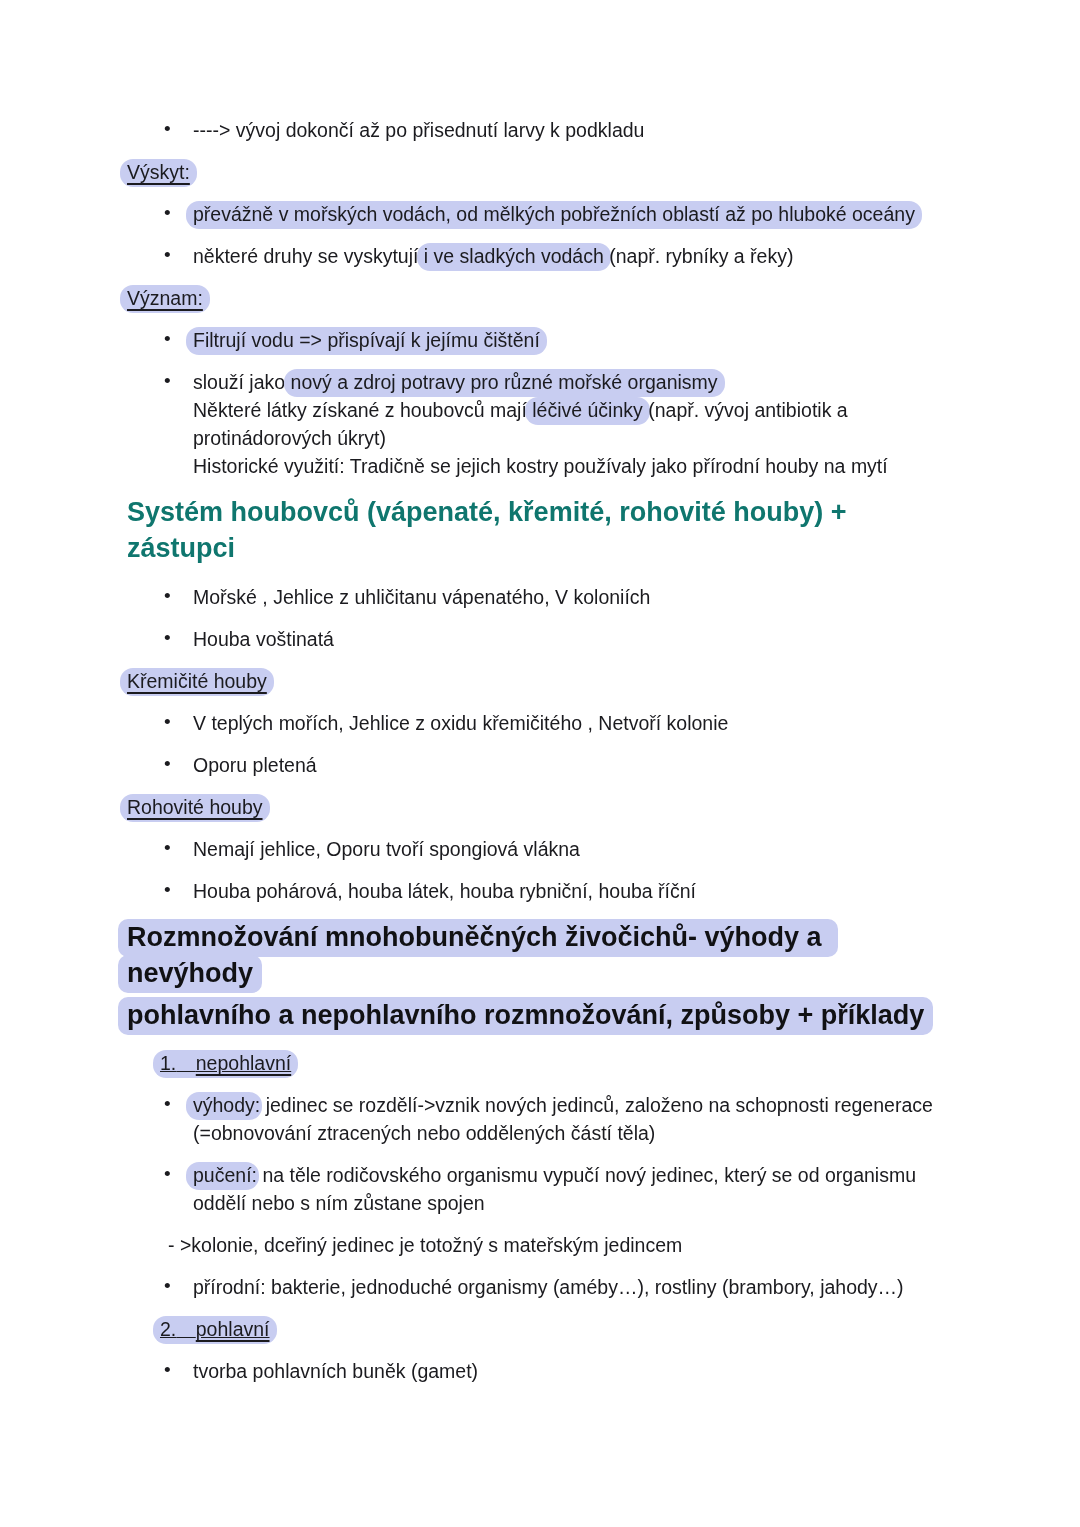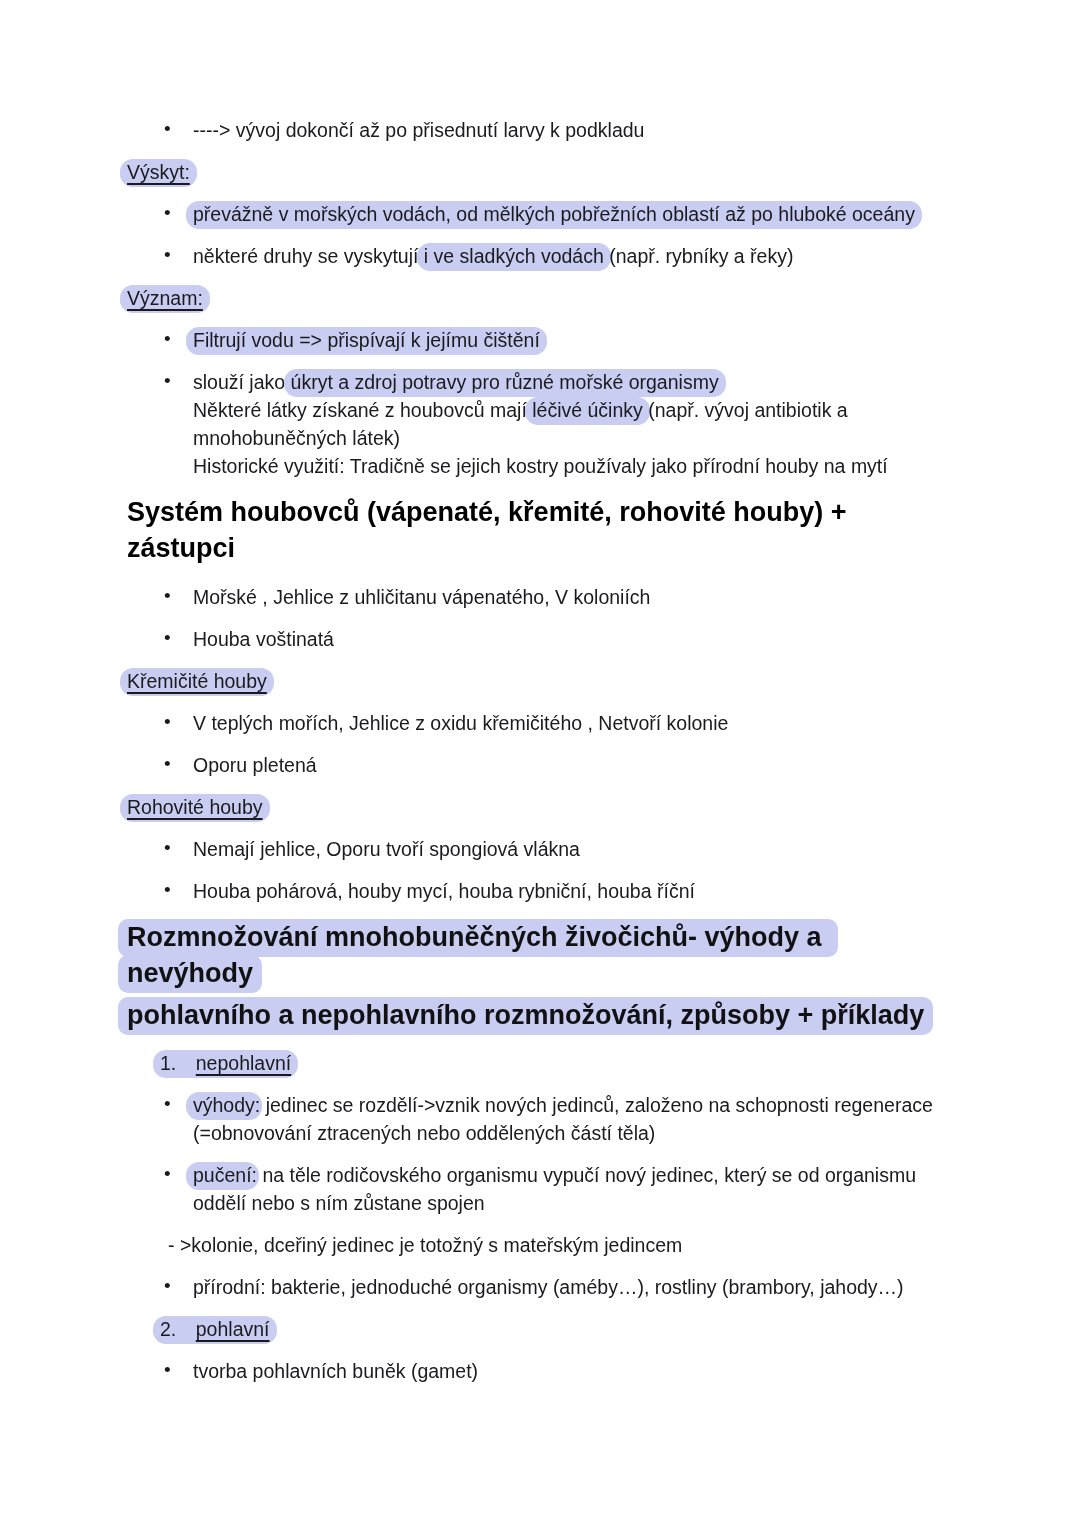--- a/index.html
+++ b/index.html
@@ -33,31 +33,31 @@
   .block.bullet .lines { padding-left: 66px; }
   .block.bullet .marker {
     position: absolute;
     left: 37px;
     top: -1px;
     font-size: 19px;
     color: #1b1b1f;
   }
 
   
-  .block.num .lines { padding-left: 33px; }
+  .block.num .lines { padding-left: 33px; text-decoration: underline; }
 
   
   .block.dash .lines { padding-left: 41px; }
 
   
   .block.h1 {
     font-size: 27px;
     line-height: 36px;
     font-weight: 700;
-    color: #000000;
+    color: #0f766e;
     margin-top: 8px;
     margin-bottom: 17px;
   }
   .block.h2 {
     font-size: 27px;
     line-height: 36px;
     font-weight: 700;
     color: #111114;
     margin-top: 10px;
     margin-bottom: 16px;
@@ -120,23 +120,23 @@
       </div>
       <div class="block bullet">
         <span class="marker">•</span>
         <div class="lines">
           <div class="line"><span class="seg-hl">Filtrují vodu =&gt; přispívají k jejímu čištění</span></div>
         </div>
       </div>
       <div class="block bullet">
         <span class="marker">•</span>
         <div class="lines">
-          <div class="line"><span>slouží jako </span><span class="seg-hl">úkryt a zdroj potravy pro různé mořské organismy</span></div>
+          <div class="line"><span>slouží jako </span><span class="seg-hl">nový a zdroj potravy pro různé mořské organismy</span></div>
           <div class="line"><span>Některé látky získané z houbovců mají </span><span class="seg-hl">léčivé účinky</span><span> (např. vývoj antibiotik a</span></div>
-          <div class="line"><span>mnohobuněčných látek)</span></div>
+          <div class="line"><span>protinádorových úkryt)</span></div>
           <div class="line"><span>Historické využití: Tradičně se jejich kostry používaly jako přírodní houby na mytí</span></div>
         </div>
       </div>
       <div class="block h1">
         <div class="lines">
           <div class="line"><span>Systém houbovců (vápenaté, křemité, rohovité houby) + zástupci</span></div>
         </div>
       </div>
       <div class="block bullet">
         <span class="marker">•</span>
@@ -174,21 +174,21 @@
       </div>
       <div class="block bullet">
         <span class="marker">•</span>
         <div class="lines">
           <div class="line"><span>Nemají jehlice, Oporu tvoří spongiová vlákna</span></div>
         </div>
       </div>
       <div class="block bullet">
         <span class="marker">•</span>
         <div class="lines">
-          <div class="line"><span class="seg-b">Houba pohárová, houby mycí, houba rybniční, houba říční</span></div>
+          <div class="line"><span class="seg-b">Houba pohárová, houba látek, houba rybniční, houba říční</span></div>
         </div>
       </div>
       <div class="block h2">
         <div class="lines">
           <div class="line"><span class="seg-hl">Rozmnožování mnohobuněčných živočichů- výhody a nevýhody</span></div>
           <div class="line"><span class="seg-hl">pohlavního a nepohlavního rozmnožování, způsoby + příklady</span></div>
         </div>
       </div>
       <div class="block num">
         <div class="lines">

